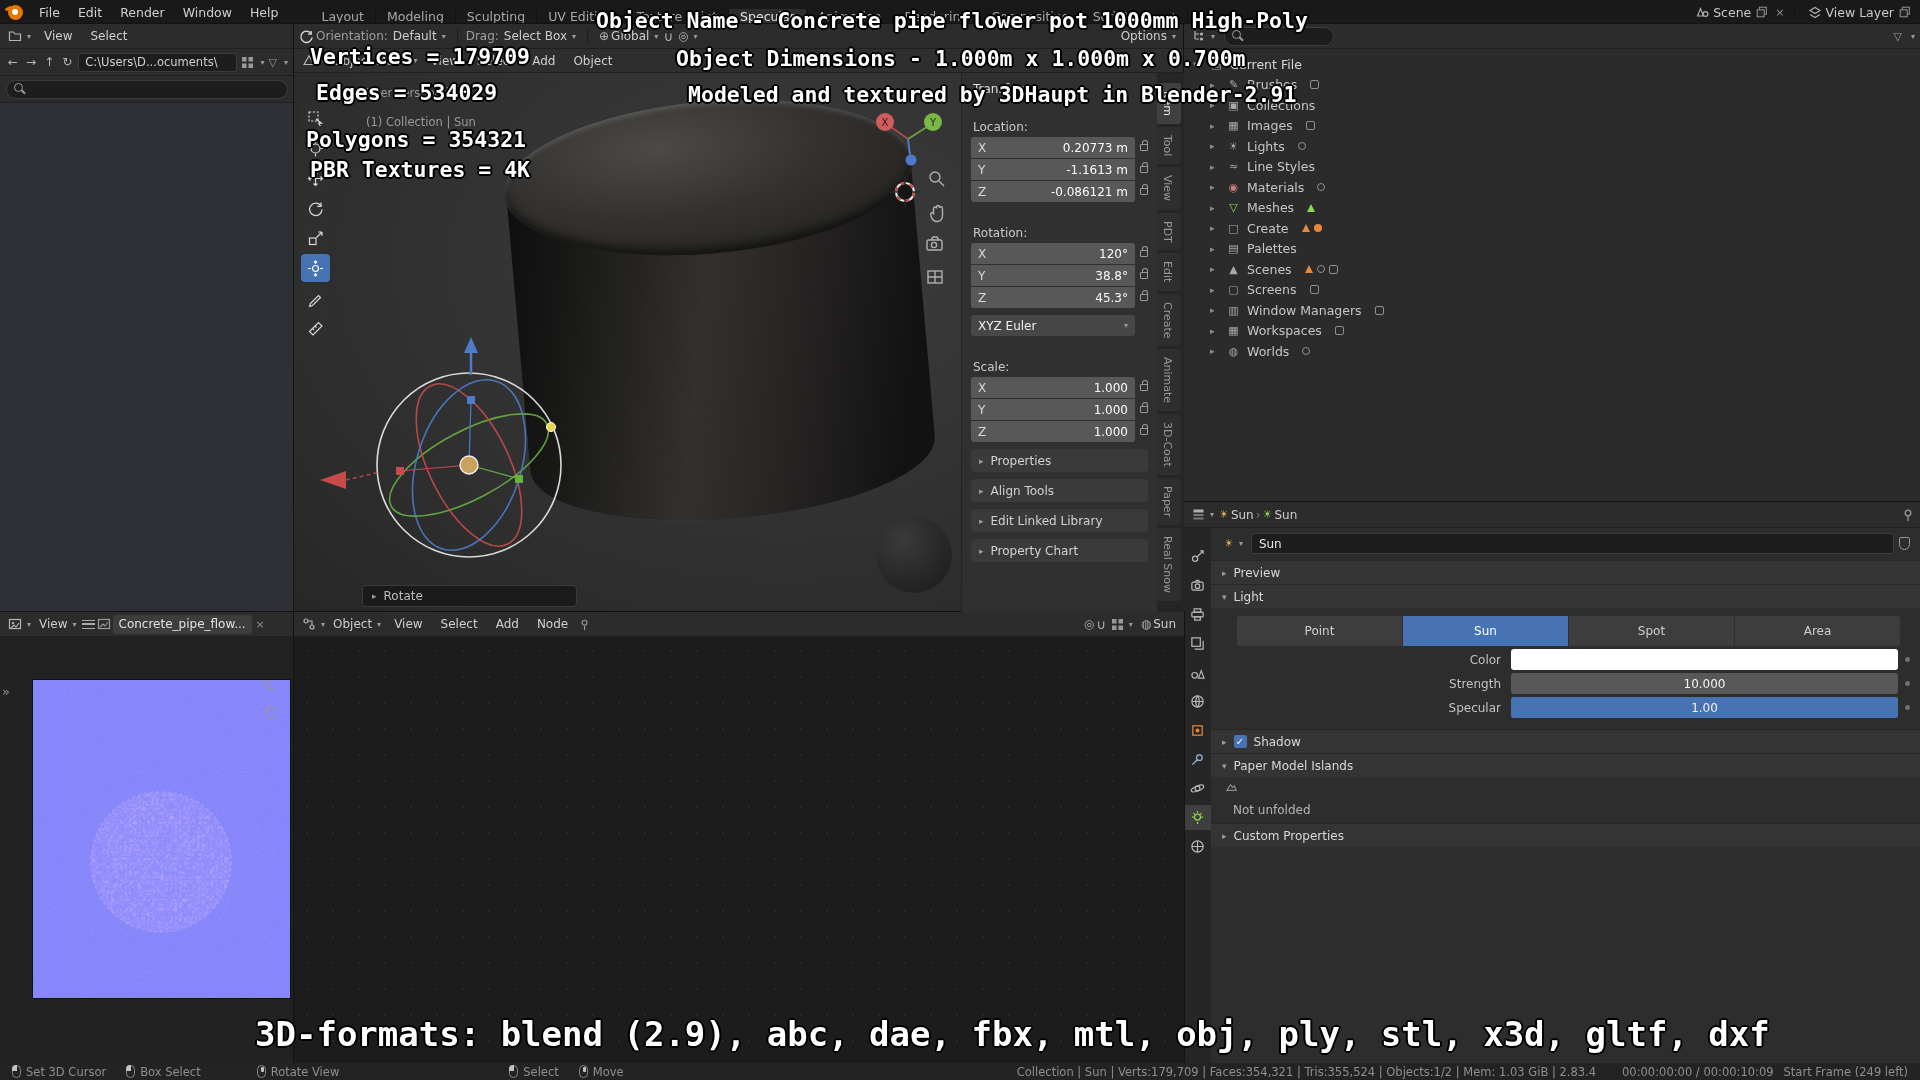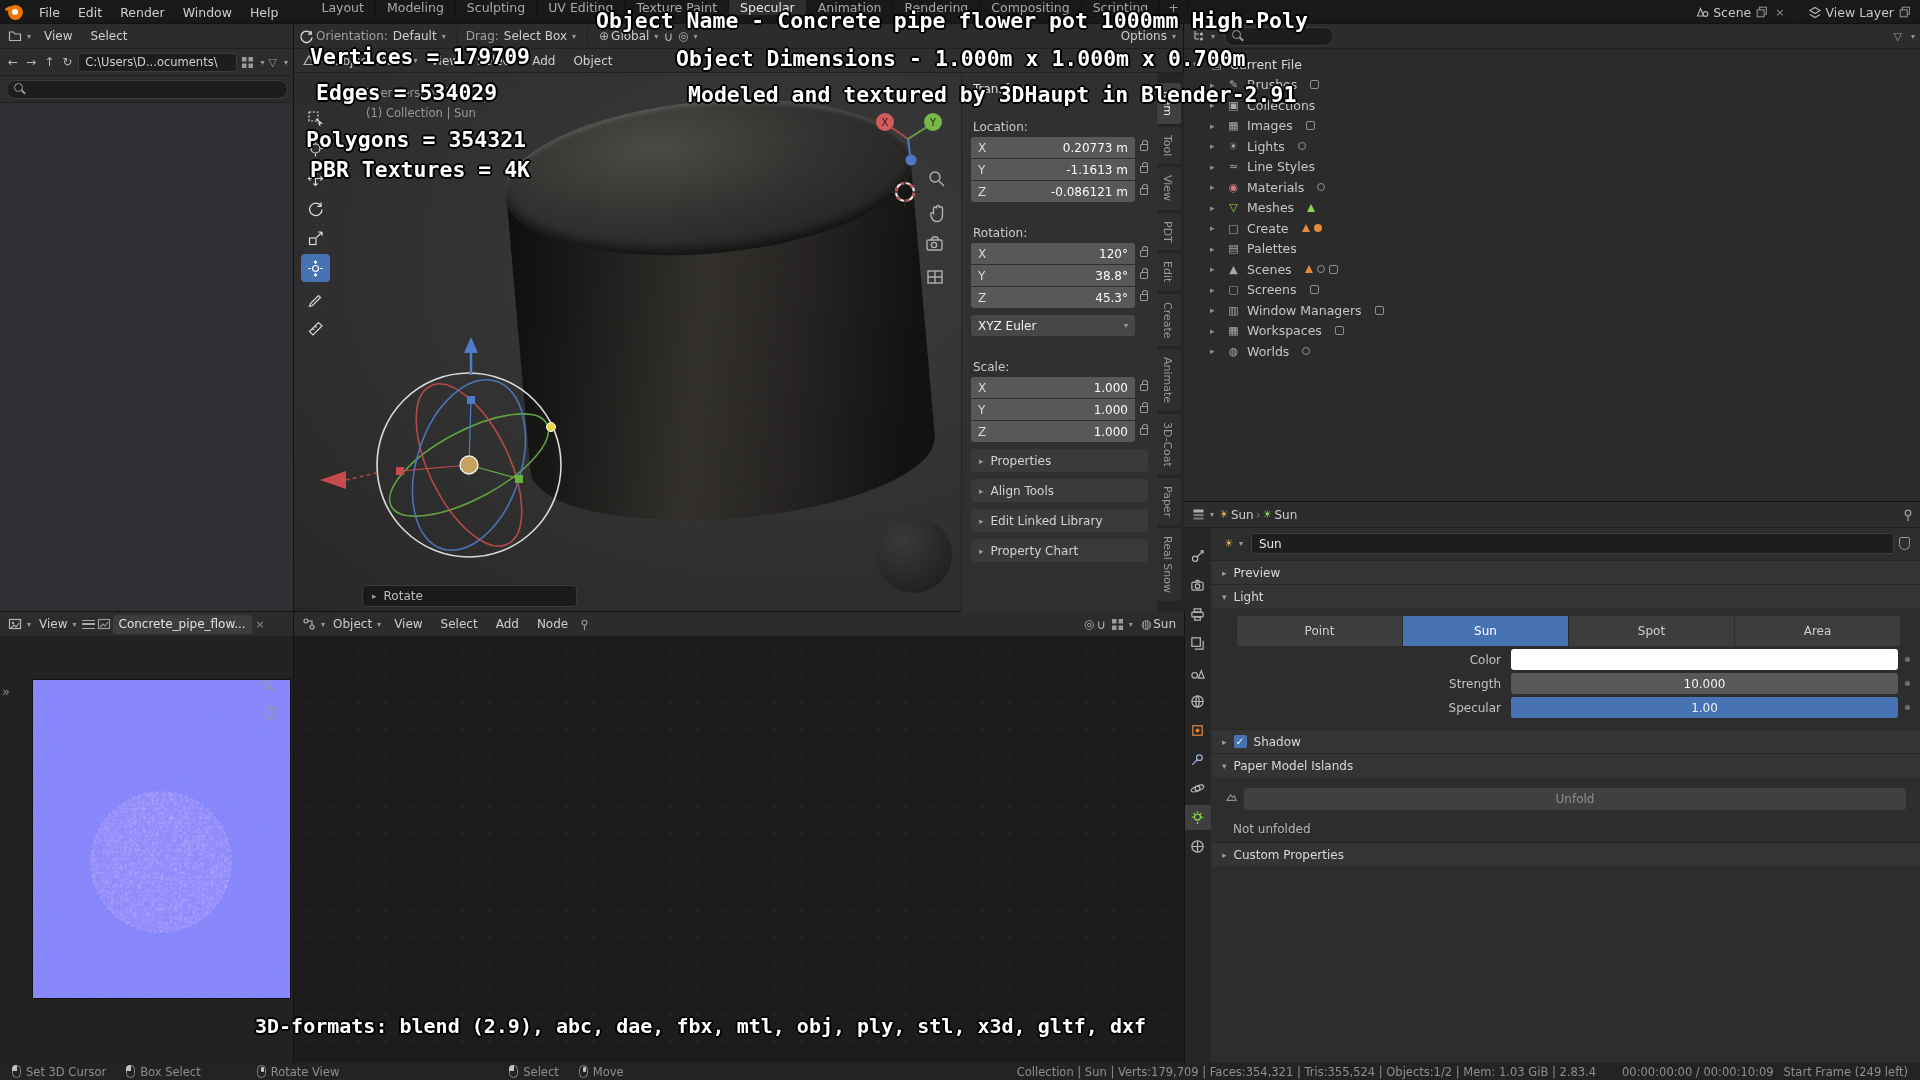--- a/index.html
+++ b/index.html
@@ -8,21 +8,21 @@
 .hdr{display:flex;align-items:center;height:25px;background:#2c2c2c;padding:0 5px;gap:2px;color:#cdcdcd;font-size:12px;white-space:nowrap;border-bottom:1px solid #202020}
 .m{padding:2px 8px;border-radius:3px;color:#cfcfcf}
 .chev{font-size:8px;color:#9a9a9a;margin-left:3px}
 .vsep{width:1px;height:16px;background:#1f1f1f;margin:0 6px}
 .icbtn{display:flex;align-items:center;gap:2px;padding:1px 3px;border-radius:3px}
 
 #topbar{position:absolute;left:0;top:0;width:1920px;height:24px;background:#191919;display:flex;align-items:center;padding:0 8px;gap:2px;font-size:12.5px}
 .blogo{width:15px;height:15px;border-radius:50%;background:#ea7600;position:relative;margin-right:6px}
 .blogo::before{content:'';position:absolute;left:4px;top:4px;width:6px;height:6px;border-radius:50%;background:#fff}
 .blogo::after{content:'';position:absolute;left:-3px;top:2px;width:7px;height:3px;background:#ea7600;border-radius:2px;transform:rotate(-25deg)}
-.wtabs{display:flex;margin-left:22px;height:24px;align-items:flex-start}
+.wtabs{display:flex;margin-left:22px;height:24px;align-items:flex-end}
 .wtab{display:flex;align-items:center;padding:0 11px;color:#a8a8a8;background:#191919;border-right:1px solid #121212}
 .wtab.active{background:#2e2e2e;color:#e6e6e6}
 .wtab.add{color:#9a9a9a;padding:0 8px}
 .tb-right{margin-left:auto;display:flex;align-items:center;gap:4px;color:#c9c9c9}
 .mini{color:#8f8f8f;font-size:11px;padding:0 2px}
 svg.ic{display:block}
 
 .nfield{flex:1;display:flex;justify-content:space-between;align-items:center;height:21px;background:#585858;padding:0 7px;color:#f0f0f0;font-size:12px}
 .frow{display:flex;gap:5px;align-items:center;margin:0 0 1px 0}
 .frow:first-of-type .nfield{border-radius:3px 3px 0 0}
@@ -116,21 +116,21 @@
 #nodeeditor .hdr{background:#2c2c2c}
 
 #statusbar{position:absolute;left:0;top:1063px;width:1920px;height:17px;background:#232323;display:flex;align-items:center;padding:0 12px;color:#8f8f8f;font-size:11.5px;white-space:nowrap}
 .sbitem{display:flex;align-items:center;margin-right:20px}
 .mouse{display:inline-block;width:9px;height:13px;border:1px solid #858585;border-radius:4.5px;position:relative;margin-right:5px}
 .mouse.l::before{content:'';position:absolute;left:-1px;top:-1px;width:5px;height:6px;background:#c2c2c2;border-radius:4px 0 0 0}
 .mouse.mid::before{content:'';position:absolute;left:3px;top:1px;width:3px;height:5px;background:#c2c2c2;border-radius:1px}
 
 .ov{position:absolute;font-family:"DejaVu Sans Mono","Liberation Mono",monospace;font-weight:bold;color:#fff;z-index:60;white-space:pre;font-size:21.5px;
 text-shadow:-2px 0 0 #000,2px 0 0 #000,0 -2px 0 #000,0 2px 0 #000,-1.4px -1.4px 0 #000,1.4px 1.4px 0 #000,-1.4px 1.4px 0 #000,1.4px -1.4px 0 #000}
-.ov.big{font-size:20px}
+.ov.big{font-size:34px}
 </style>
 </head>
 <body>
 
 <div id="topbar">
   <span class="blogo"></span>
   <span class="m">File</span>
   <span class="m">Edit</span>
   <span class="m">Render</span>
   <span class="m">Window</span>
@@ -252,21 +252,21 @@
         <span class="chev">▾</span>
       </span>
     <span class="m">View</span>
     <span class="m">Select</span>
     <span class="m">Add</span>
     <span class="m">Object</span>
   </div>
 
   <div class="vp-canvas">
     <div class="vp-info" style="top:13px">User Perspective</div>
-    <div class="vp-info" style="top:33px">(1) Collection | Sun</div>
+    <div class="vp-info" style="top:42px">(1) Collection | Sun</div>
 
     <div class="cyl">
       <div class="cyl-body">
         <div class="noisewrap"><svg width="406" height="406">
               <filter id="cn">
                 <feTurbulence type="fractalNoise" baseFrequency="0.8" numOctaves="2" stitchTiles="stitch"></feTurbulence>
                 <feColorMatrix type="matrix" values="0 0 0 0 0.62  0 0 0 0 0.60  0 0 0 0 0.57  0 0 0 0.55 0"></feColorMatrix>
               </filter>
               <rect width="406" height="406" filter="url(#cn)"></rect>
             </svg></div>
@@ -774,23 +774,20 @@
       </div>
     <div class="phead">
         <span class="tri">▾</span>
         <span>Paper Model Islands</span>
       </div>
     <div class="pcontent" style="padding-bottom:4px">
       <div style="display:flex;align-items:center;gap:6px;margin-left:14px">
           <svg class="ic" width="13" height="13" viewBox="0 0 14 14">
             <path d="M2 9l4-6 2 3 2-2 2 5z" fill="none" stroke="#8d8d8d" stroke-width="1.2"></path>
           </svg>
-          <div class="unfoldbtn" style="flex:1;margin-left:0">
-            <span>Unfold</span>
-          </div>
         </div>
       <div class="notun">Not unfolded</div>
     </div>
     <div class="phead">
         <span class="tri">▸</span>
         <span>Custom Properties</span>
       </div>
   </div>
 </div>
 

